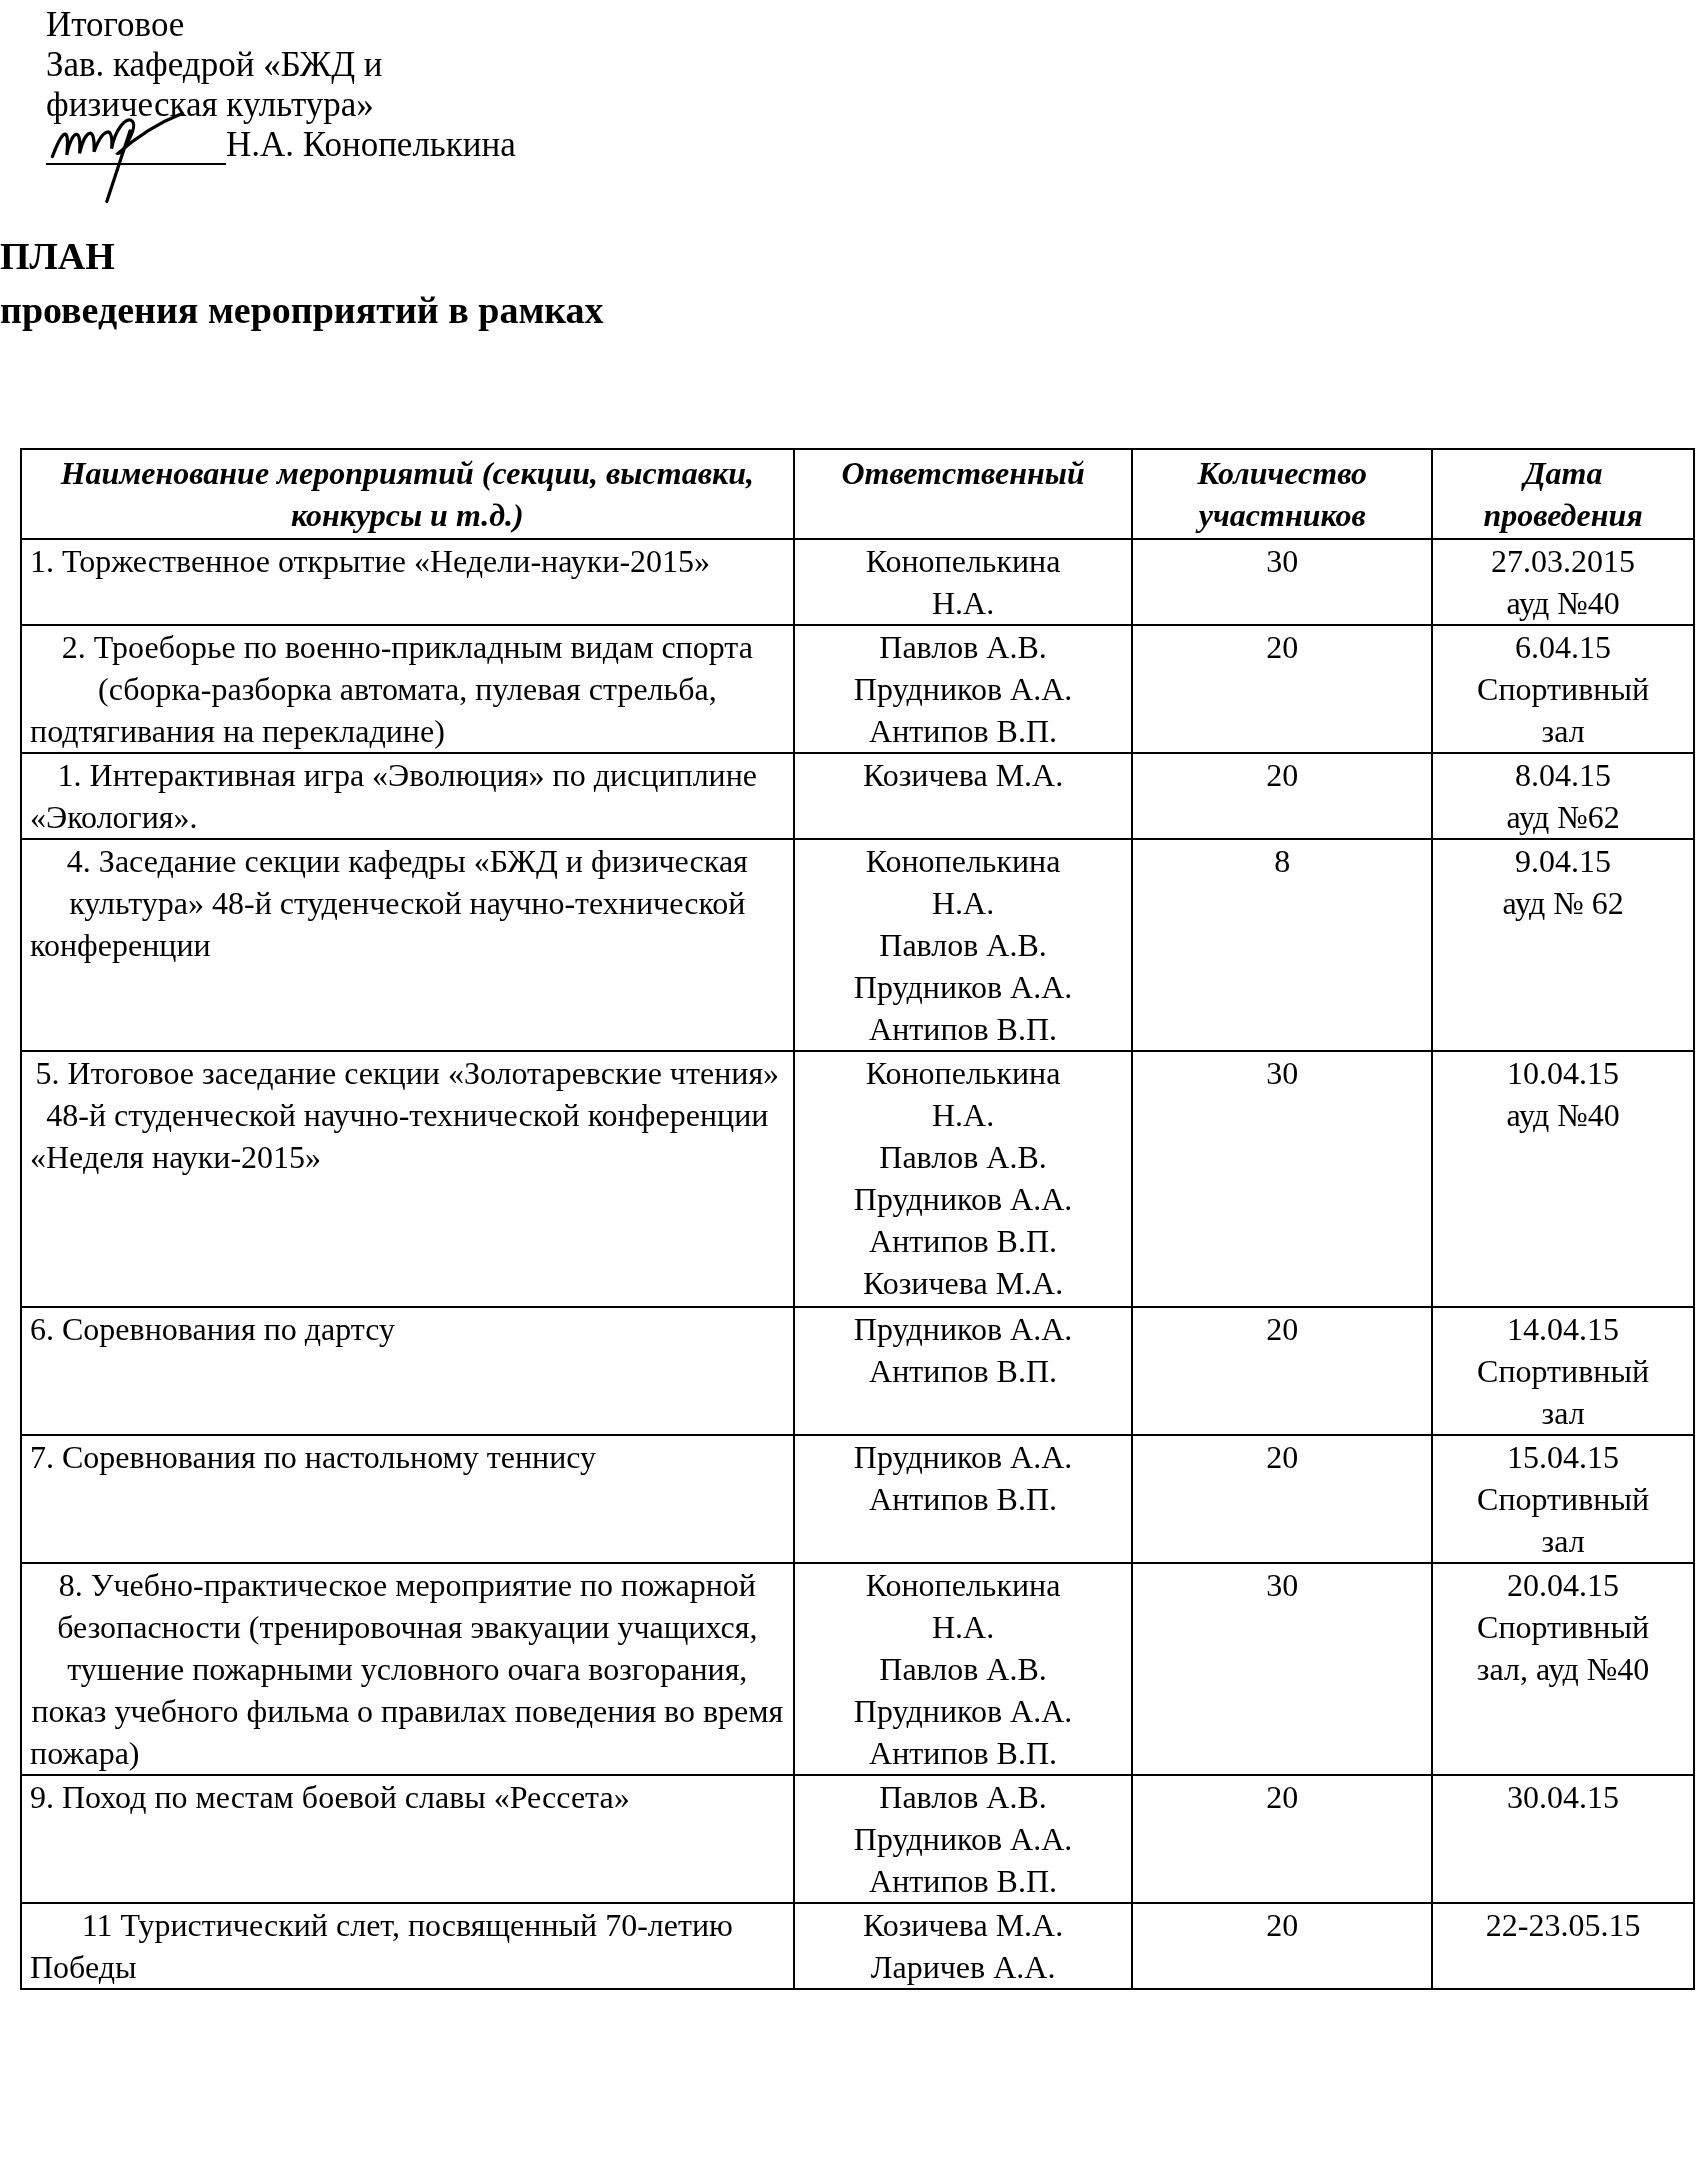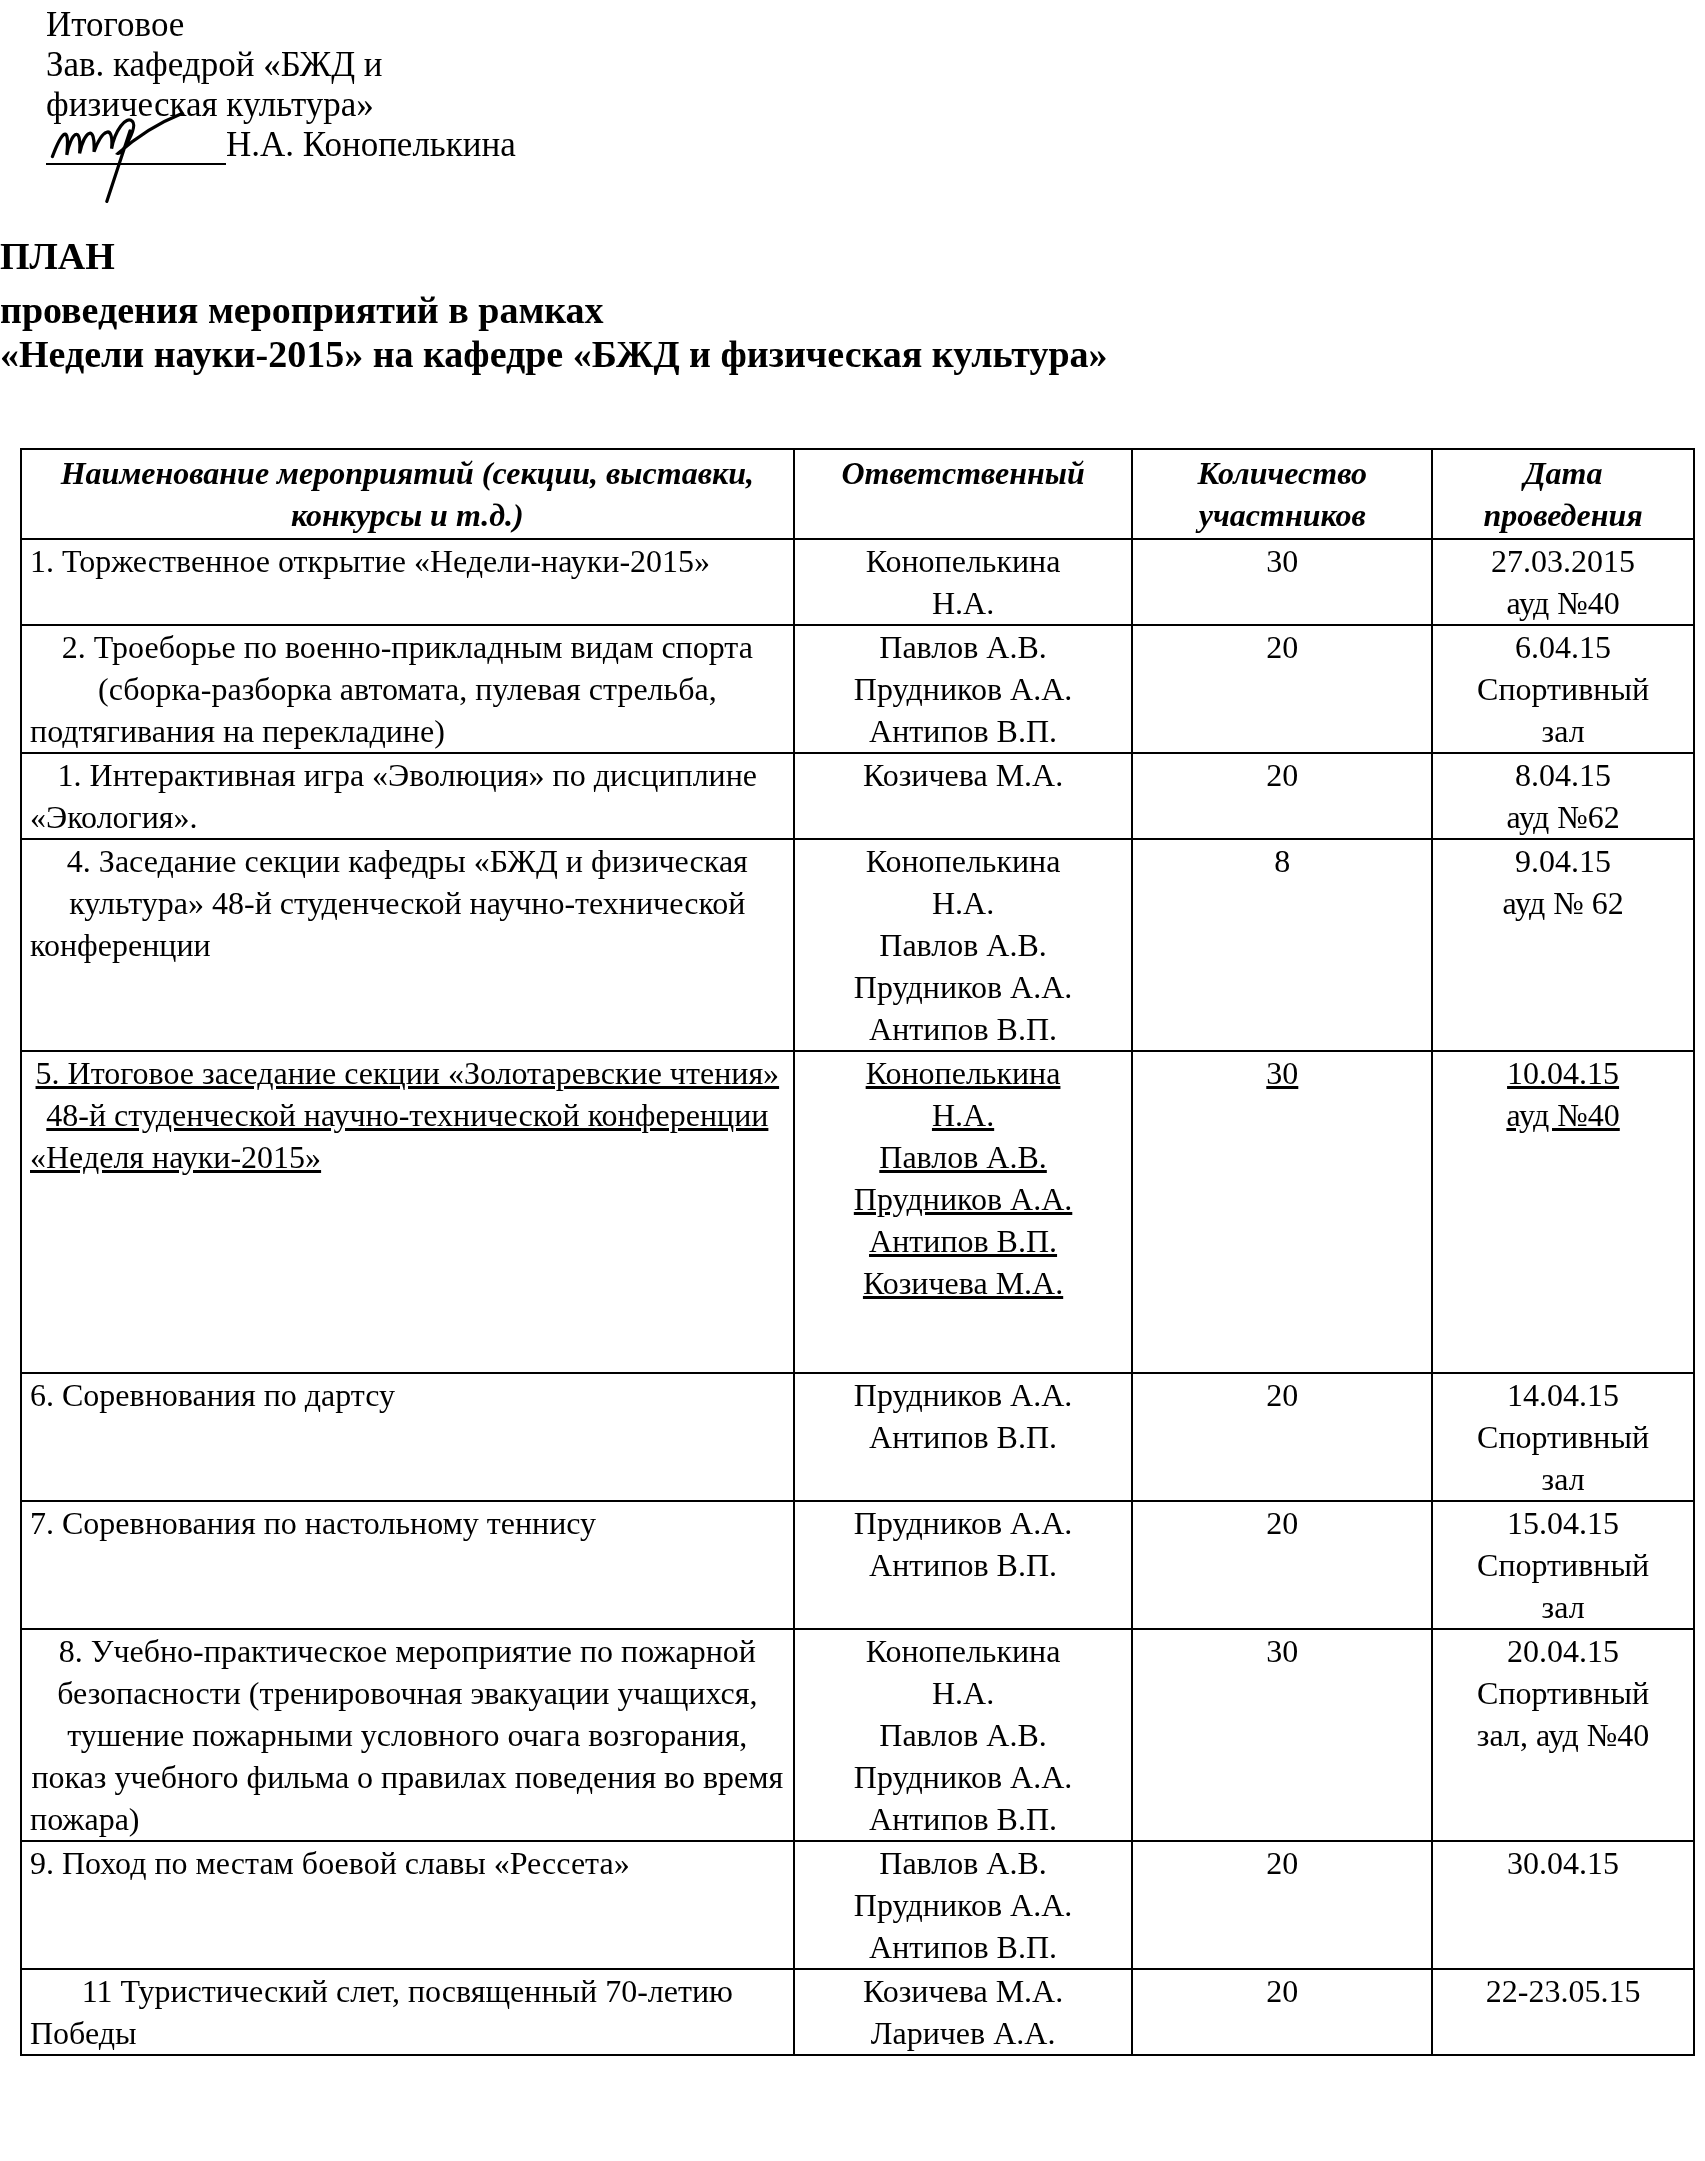--- a/index.html
+++ b/index.html
@@ -56,21 +56,20 @@
       <svg class="signature" viewBox="0 0 230 120">
         <path d="M18 62 C 30 30, 40 20, 36 60 C 40 35, 55 18, 52 58 C 58 30, 72 20, 70 56 C 80 28, 95 20, 92 52 C 96 30, 110 10, 118 18 C 125 25, 105 60, 100 58 C 120 40, 150 20, 180 8 M 115 30 C 105 60, 95 90, 86 118" fill="none" stroke="#000" stroke-width="4" stroke-linecap="round"></path>
       </svg>
     </span><span class="sign-name">Н.А. Конопелькина</span>
   </div>
 </div>
 
 <div class="title-block">
   <div class="t1">ПЛАН</div>
   <div>проведения мероприятий в рамках</div>
-  <div>«Недели науки-2015» на кафедре «БЖД и физическая культура»</div>
 </div>
 
 <table class="plan">
   <colgroup>
       <col class="c1">
       <col class="c2">
       <col class="c3">
       <col class="c4">
     </colgroup>
   <thead>
@@ -133,21 +132,21 @@
           <span>Павлов А.В.</span>
           <span>Прудников А.А.</span>
           <span>Антипов В.П.</span>
         </td>
     <td class="center">8</td>
     <td class="center stack">
           <span>9.04.15</span>
           <span>ауд № 62</span>
         </td>
   </tr>
-      <tr style="height: 322px; text-decoration: underline;">
+      <tr style="height: 256px;">
     <td class="name">5. Итоговое заседание секции «Золотаревские чтения» 48-й студенческой научно-технической конференции «Неделя науки-2015»</td>
     <td class="center stack">
           <span>Конопелькина</span>
           <span>Н.А.</span>
           <span>Павлов А.В.</span>
           <span>Прудников А.А.</span>
           <span>Антипов В.П.</span>
           <span>Козичева М.А.</span>
         </td>
     <td class="center">30</td>

